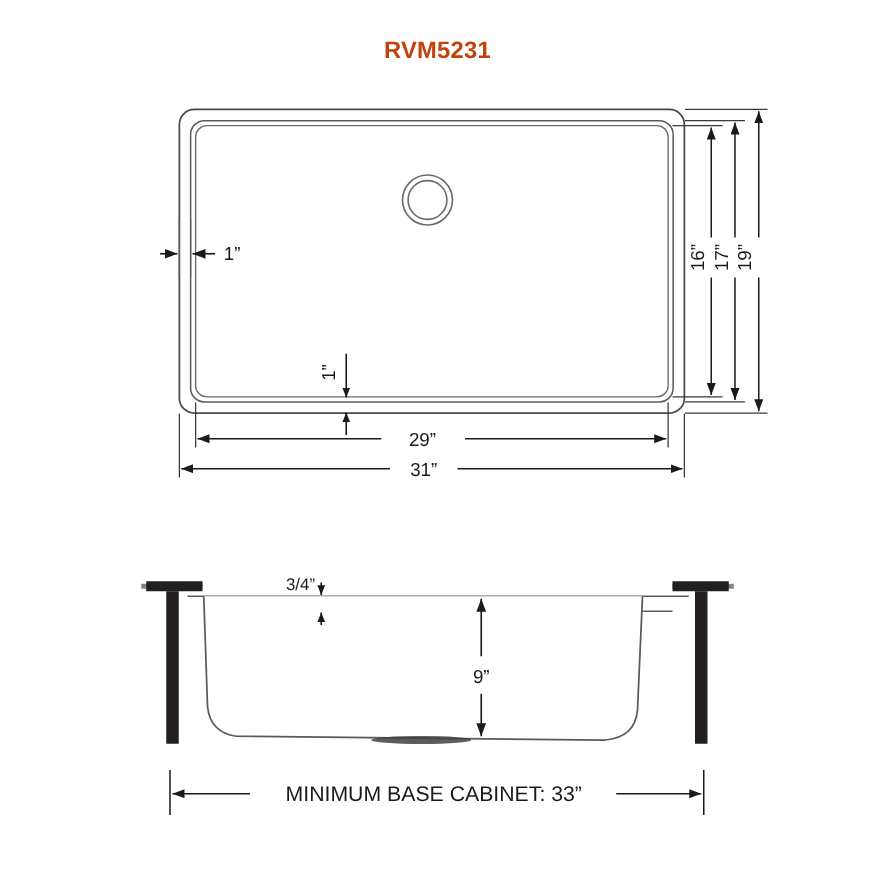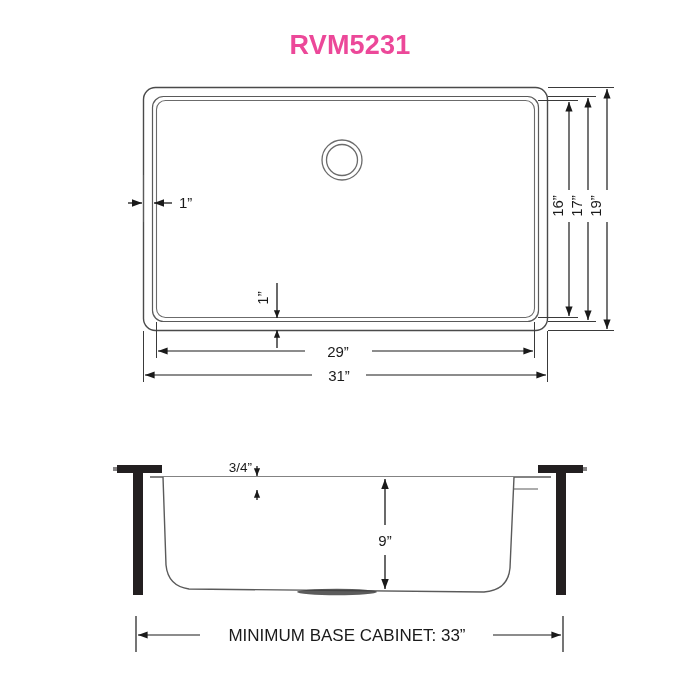--- a/index.html
+++ b/index.html
@@ -17,23 +17,23 @@
     height: 700px;
     background: #ffffff;
     overflow: hidden;
   }
   #title {
     position: absolute;
     left: 0;
     top: 30px;
     width: 700px;
     text-align: center;
-    font-size: 27px;
+    font-size: 19px;
     font-weight: bold;
-    color: #ec4899;
+    color: #c2410c;
     letter-spacing: 0.2px;
   }
   svg#drawing {
     position: absolute;
     left: 0;
     top: 0;
     width: 700px;
     height: 700px;
   }
   .dimtext {

